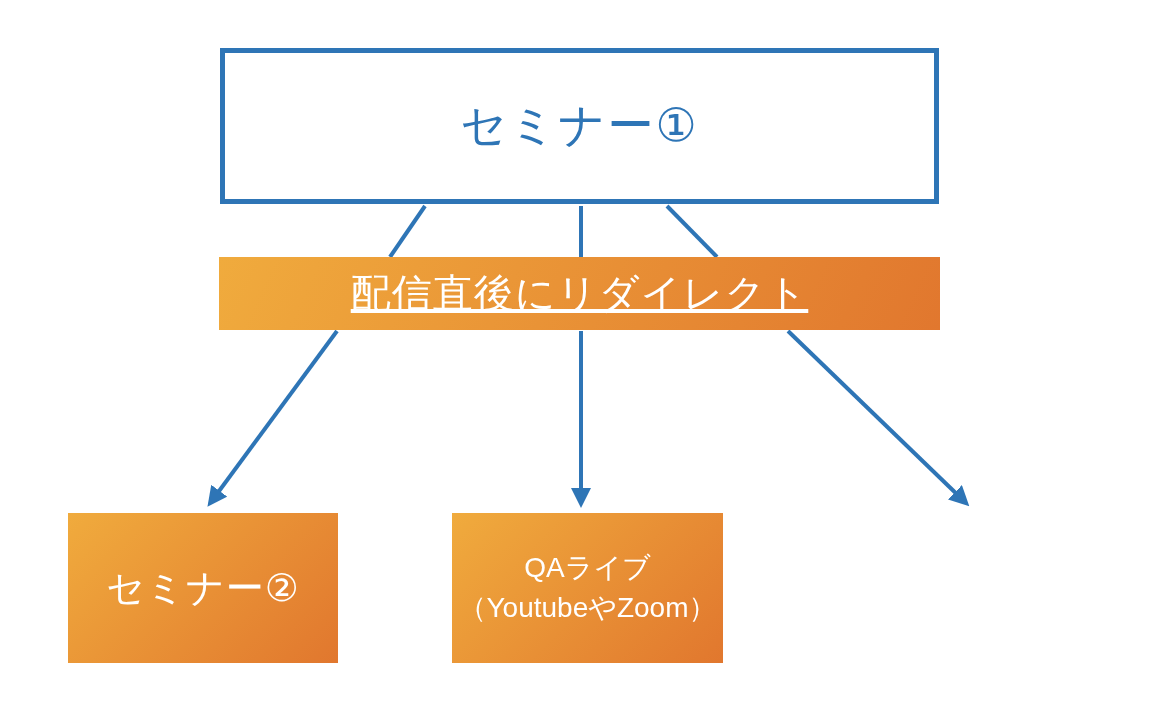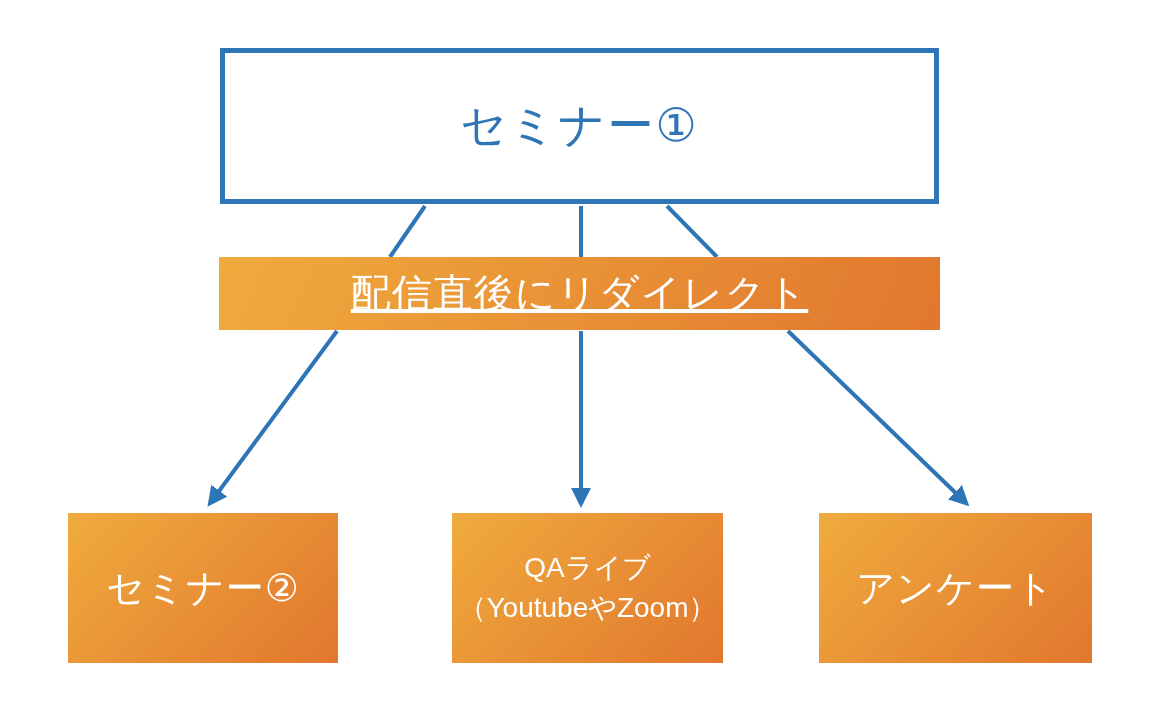--- a/index.html
+++ b/index.html
@@ -120,17 +120,14 @@
 
   <div class="bottom-box box-qa">
     <span class="line1">QAライブ</span>
     <span class="line2">（YoutubeやZoom）</span>
   </div>
 
   <div class="bottom-box box-seminar2">
     <span class="big-label">セミナー②</span>
   </div>
 
-  <div class="bottom-box box-survey">
-    <span class="big-label">アンケート</span>
-  </div>
 
 </div>
 
 </body></html>

